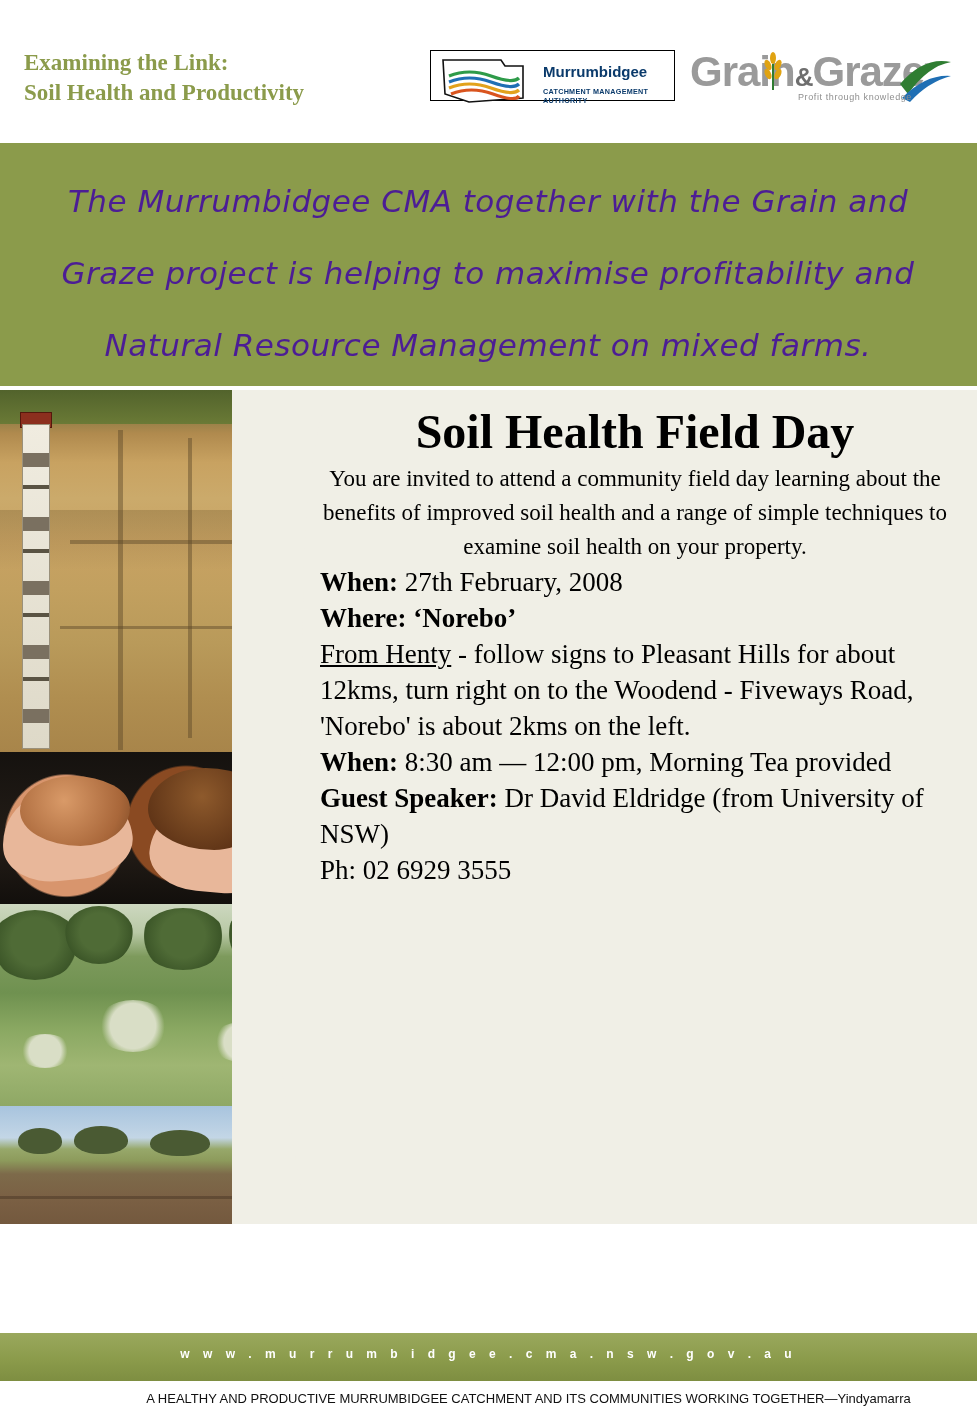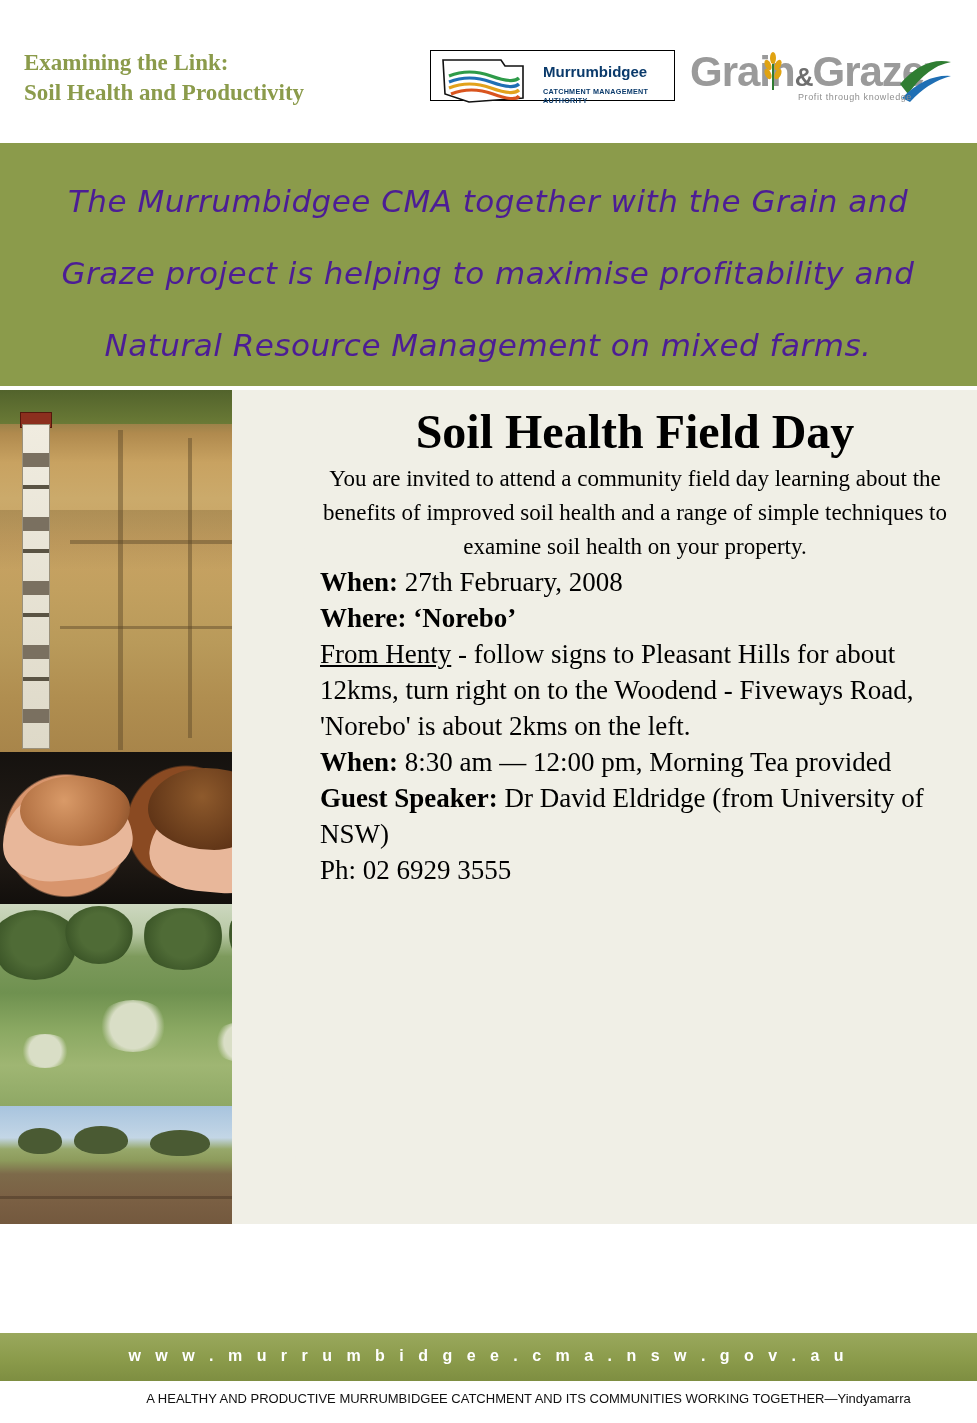--- a/index.html
+++ b/index.html
@@ -358,21 +358,21 @@
     background: linear-gradient(180deg,#9aa85d 0%, #8b9b4b 55%, #7e8e41 100%);
   }
   .footer-url {
     position: absolute;
     left: 0;
     top: 14px;
     width: 977px;
     text-align: center;
     font-family: "Liberation Sans", sans-serif;
     font-weight: bold;
-    font-size: 16px;
+    font-size: 12px;
     letter-spacing: 5px;
     color: #ffffff;
   }
   .footer-tag {
     position: absolute;
     left: 0;
     top: 58px;
     width: 977px;
     text-align: center;
     font-family: "Liberation Sans", sans-serif;

